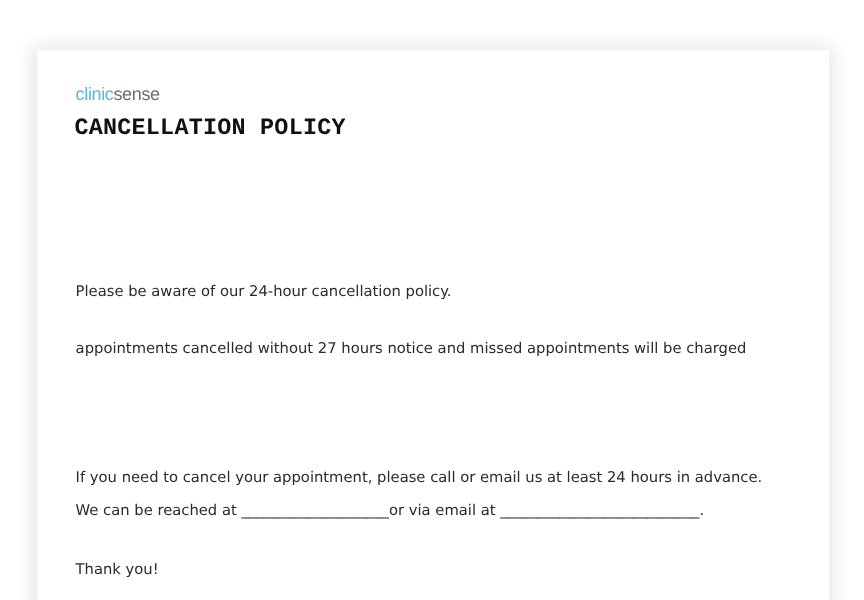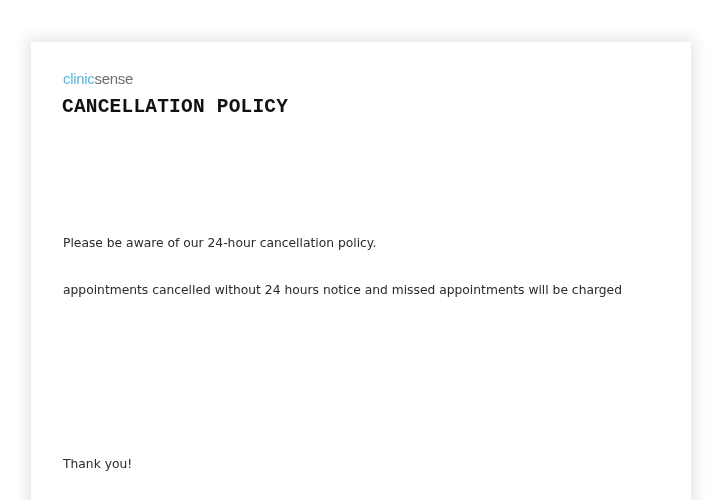--- a/index.html
+++ b/index.html
@@ -52,38 +52,42 @@
       font-family: "DejaVu Sans", sans-serif;
       font-size: 12.3px;
       color: #2a2a2a;
       line-height: 27px;
       margin: 0;
       white-space: nowrap;
     }
     .p1 { top: 188px; }
     .p2 { top: 235px; }
     .p3 { top: 343px; }
-    .p4 { top: 409px; text-align: right; }
+    .p4 { top: 419px; text-align: right; }
     .line { display: block; }
   </style>
 </head>
 <body>
 
 <div class="page">
   <div class="logo">
     <span class="clinic">clinic</span><span class="sense">sense</span>
   </div>
 
   <h1 class="title">CANCELLATION POLICY</h1>
 
   <p class="body-text p1">
     <span class="line">Please be aware of our 24-hour cancellation policy.</span>
   </p>
 
   <p class="body-text p2">
-    <span class="line">appointments cancelled without 24 hours notice and missed appointments will be charged</span>
+    <span class="line">appointments cancelled without 27 hours notice and missed appointments will be charged</span>
   </p>
 
+  <p class="body-text p3">
+    <span class="line">If you need to cancel your appointment, please call or email us at least 24 hours in advance.</span>
+    <span class="line">We can be reached at ____________________or via email at ___________________________.</span>
+  </p>
 
   <p class="body-text p4">
     <span class="line">Thank you!</span>
   </p>
 </div>
 
 </body></html>

